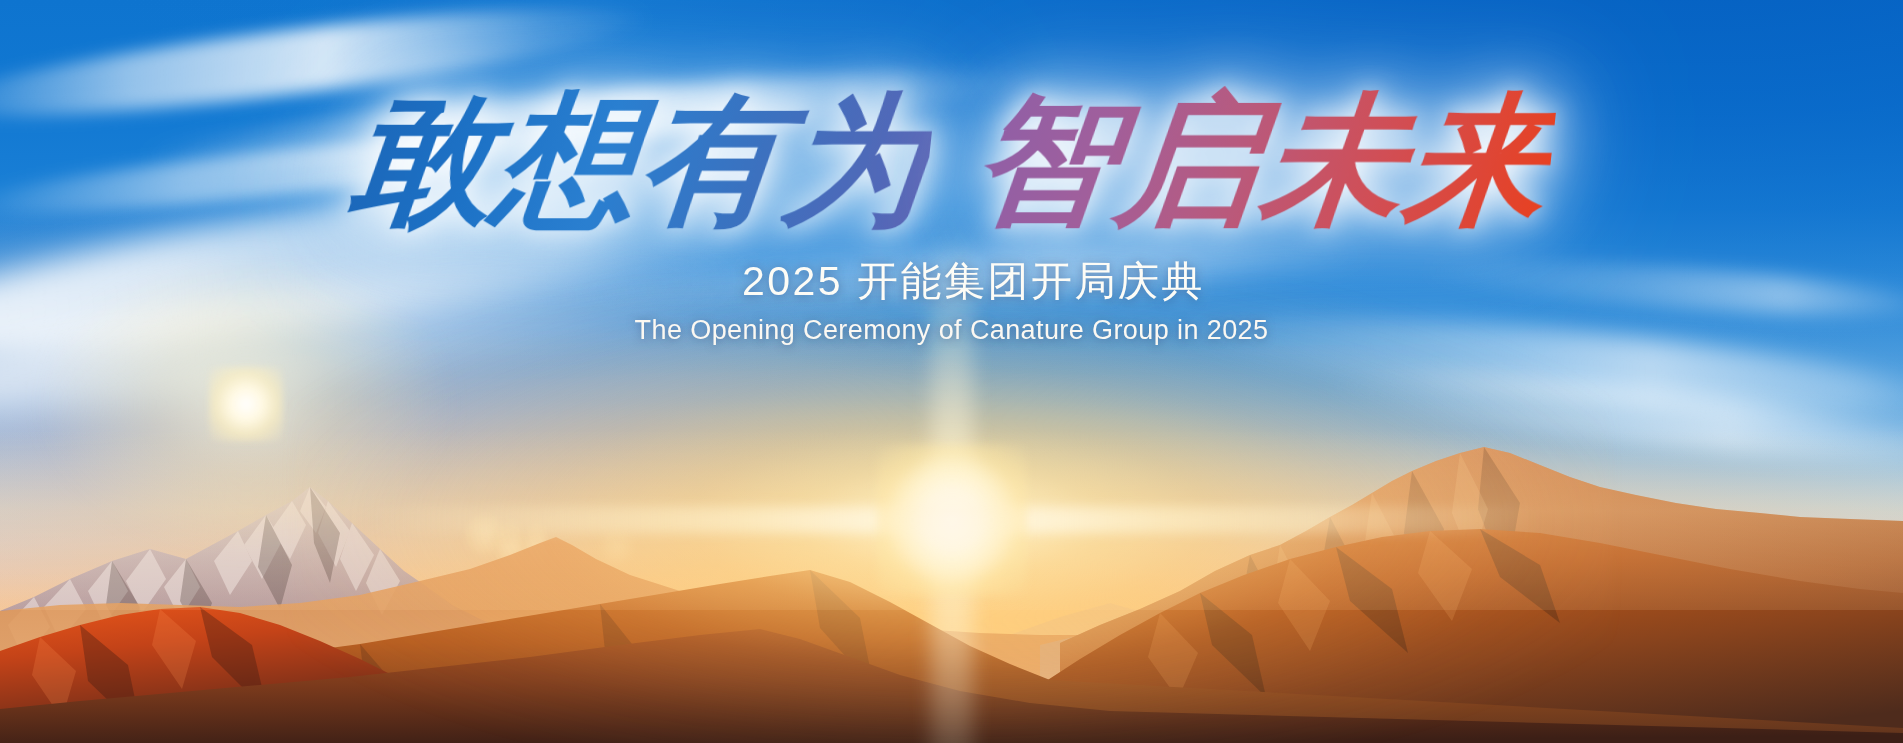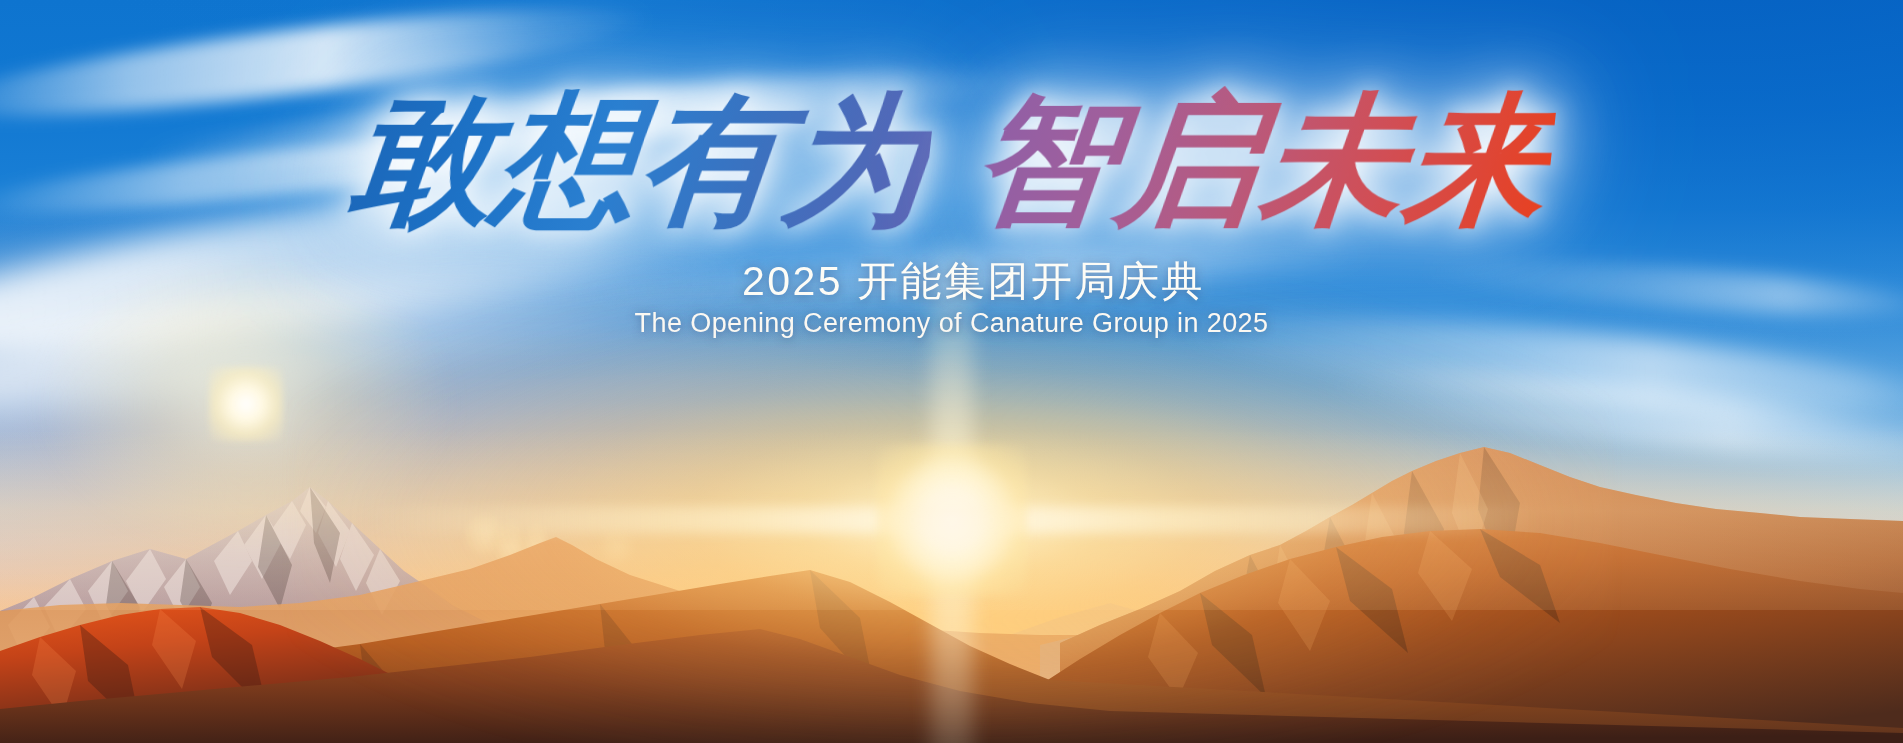--- a/index.html
+++ b/index.html
@@ -192,20 +192,21 @@
   .sub-cn{
     font-size:41px;
     font-weight:400;
     color:#fdfcf6;
     letter-spacing:2.5px;
     text-shadow:0 1px 10px rgba(40,60,110,.55), 0 0 24px rgba(255,255,255,.25);
     line-height:1.26;
     margin-left:44px;
   }
   .sub-en{
+    margin-top:7px;
     font-size:27px;
     font-weight:400;
     color:#fbf8f2;
     letter-spacing:.4px;
     text-shadow:0 1px 9px rgba(40,60,110,.55), 0 0 20px rgba(255,255,255,.20);
   }
   .date{
     position:absolute; left:0; right:0; top:362px;
     text-align:center;
     font-size:25px;

